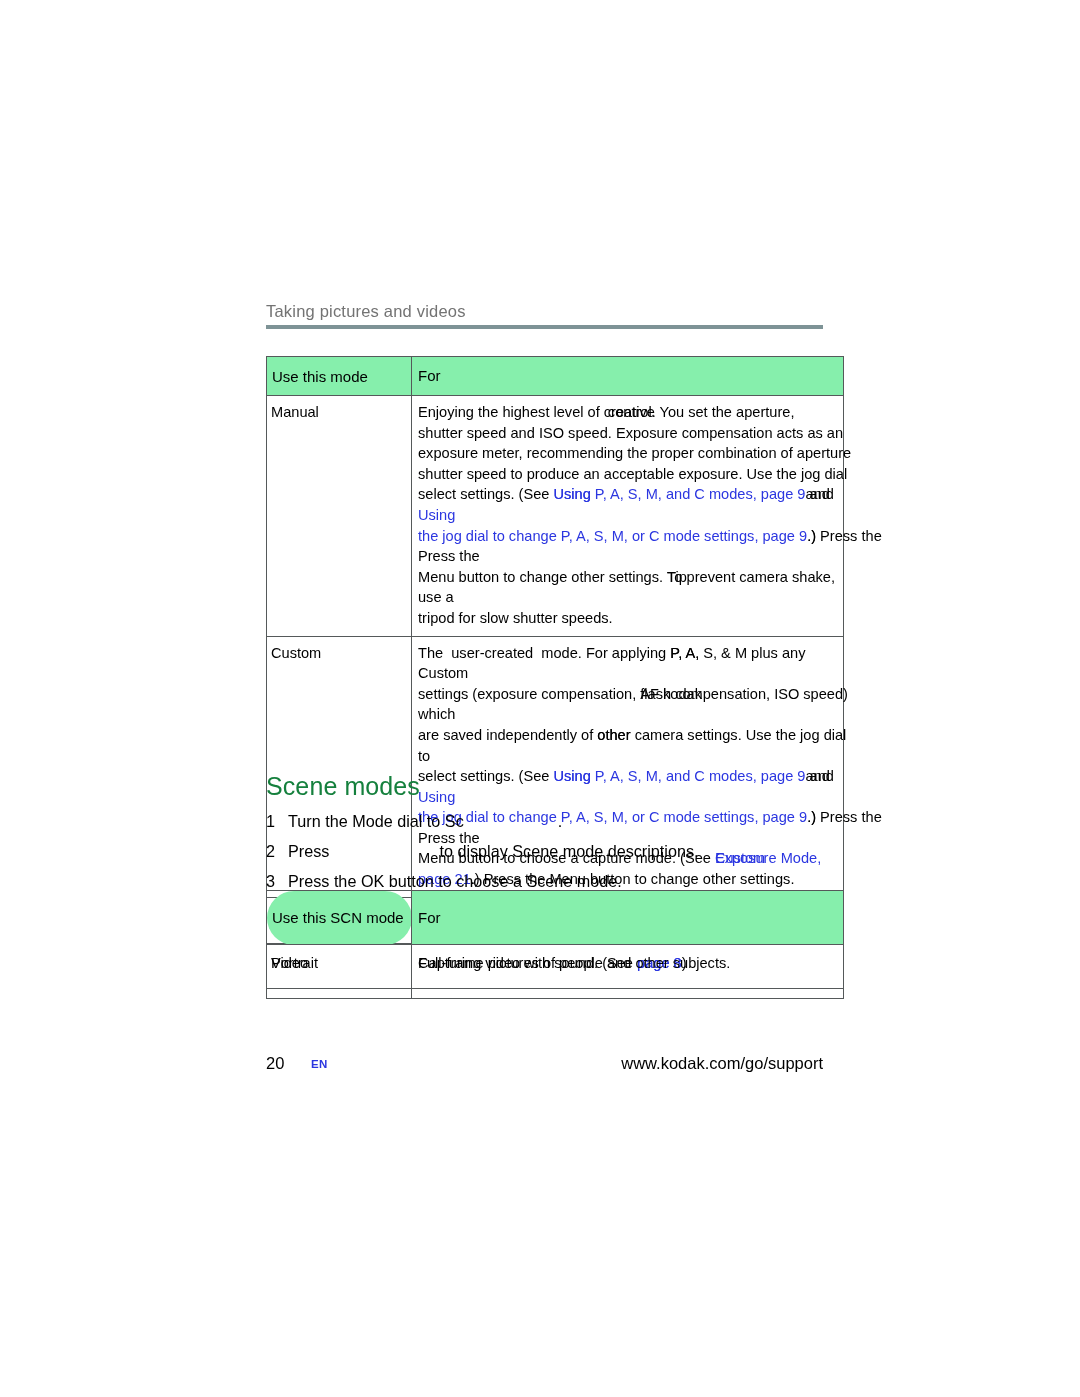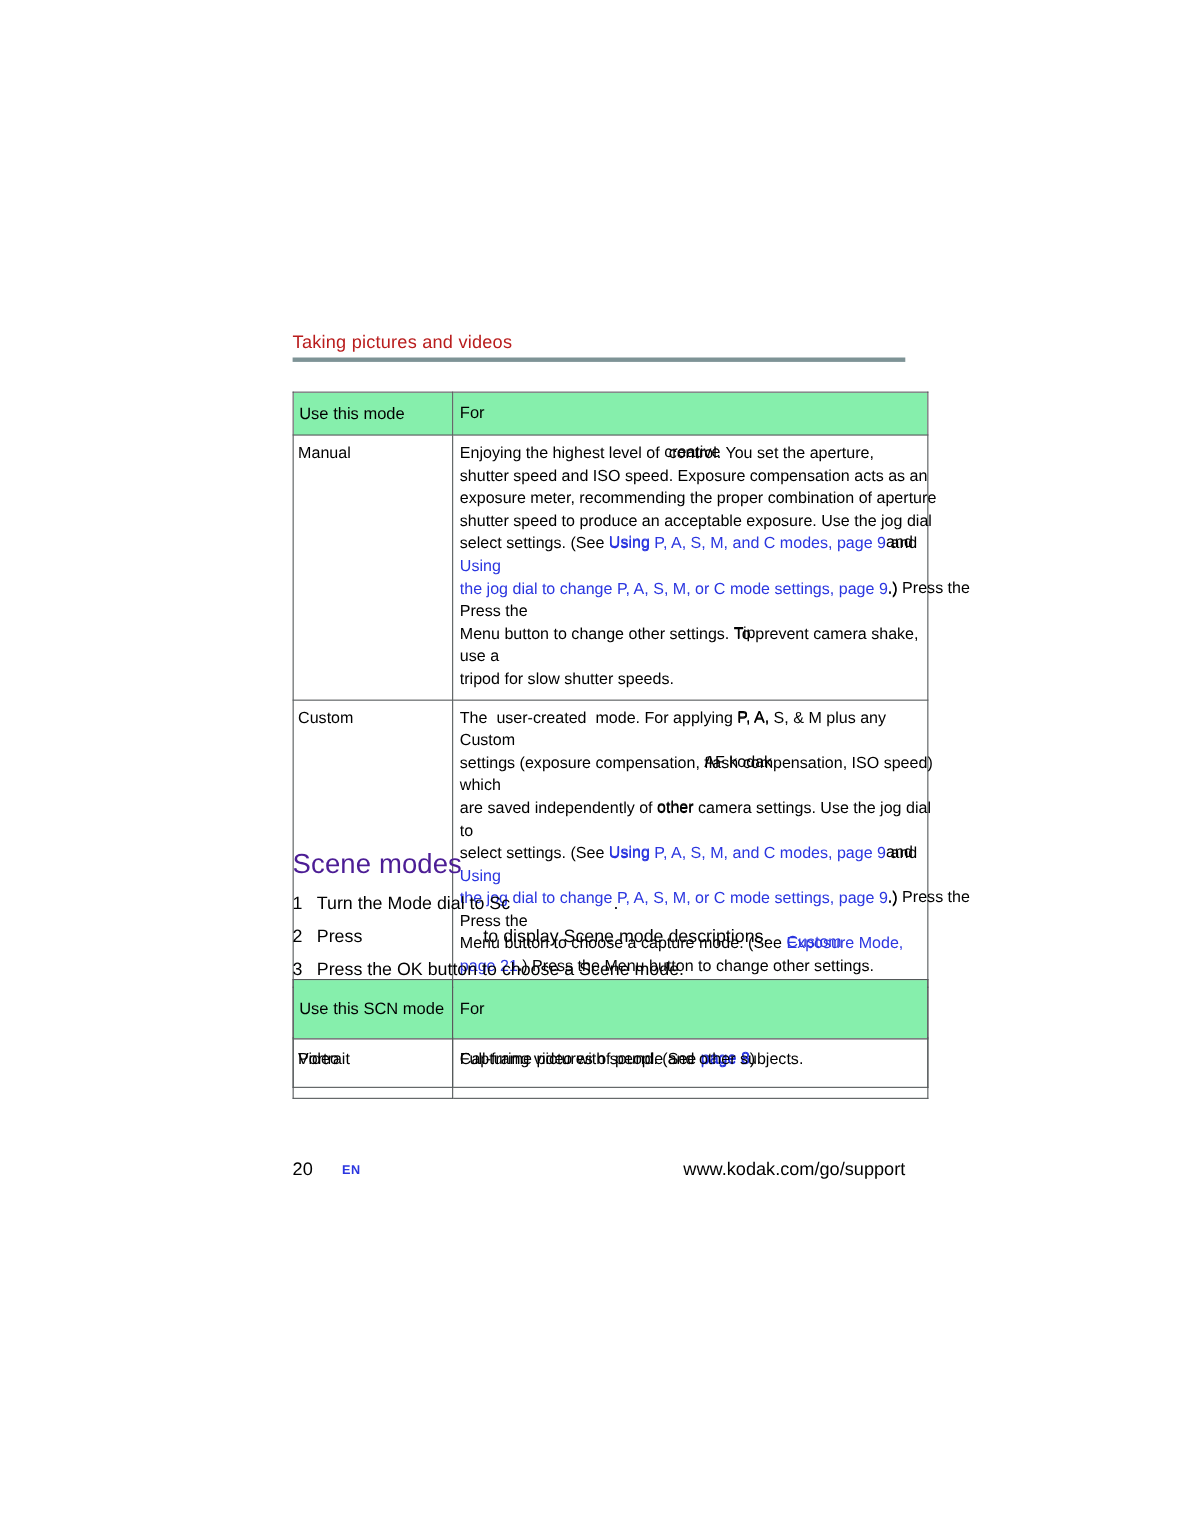--- a/index.html
+++ b/index.html
@@ -23,21 +23,21 @@
     height: 1397px;
   }
 
   
   .running-head {
     position: absolute;
     left: 266px;
     top: 302px;
     font-size: 16.5px;
     letter-spacing: 0.2px;
-    color: #b91c1c;
+    color: #737373;
     white-space: nowrap;
   }
   .head-rule {
     position: absolute;
     left: 266px;
     top: 325px;
     width: 557px;
     height: 4px;
     background: #7e9396;
   }
@@ -81,21 +81,21 @@
   .c-for .flow {
     width: 438px;
     overflow: visible;
     white-space: normal;
   }
 
   
   #modes-table { left: 266px; top: 356px; width: 557px; }
   
   #scn-table { left: 266px; top: 890px; width: 557px; }
-  #scn-table .c-mode { padding: 8px 7px 8px 4px !important; }
+  #scn-table .c-mode { padding: 8px 7px 8px 4px !important; border-radius: 27px; }
   #scn-table .c-for  { padding: 8px 0 9px 6px !important; }
   #scn-table td { height: 36px; }
 
   
   
   .ov {
     position: relative;
     display: inline-block;
     width: 0;
     height: 0;
@@ -112,21 +112,21 @@
   .lnk { color: #2b36e0; }
   .bk  { color: #000000; }
 
   
   .h2 {
     position: absolute;
     left: 266px;
     top: 772px;
     font-size: 25px;
     letter-spacing: 0.1px;
-    color: #4c1d95;
+    color: #15803d;
     white-space: nowrap;
   }
 
   
   .steps {
     position: absolute;
     left: 266px;
     top: 806px;
     width: 600px;
     font-size: 16.2px;

